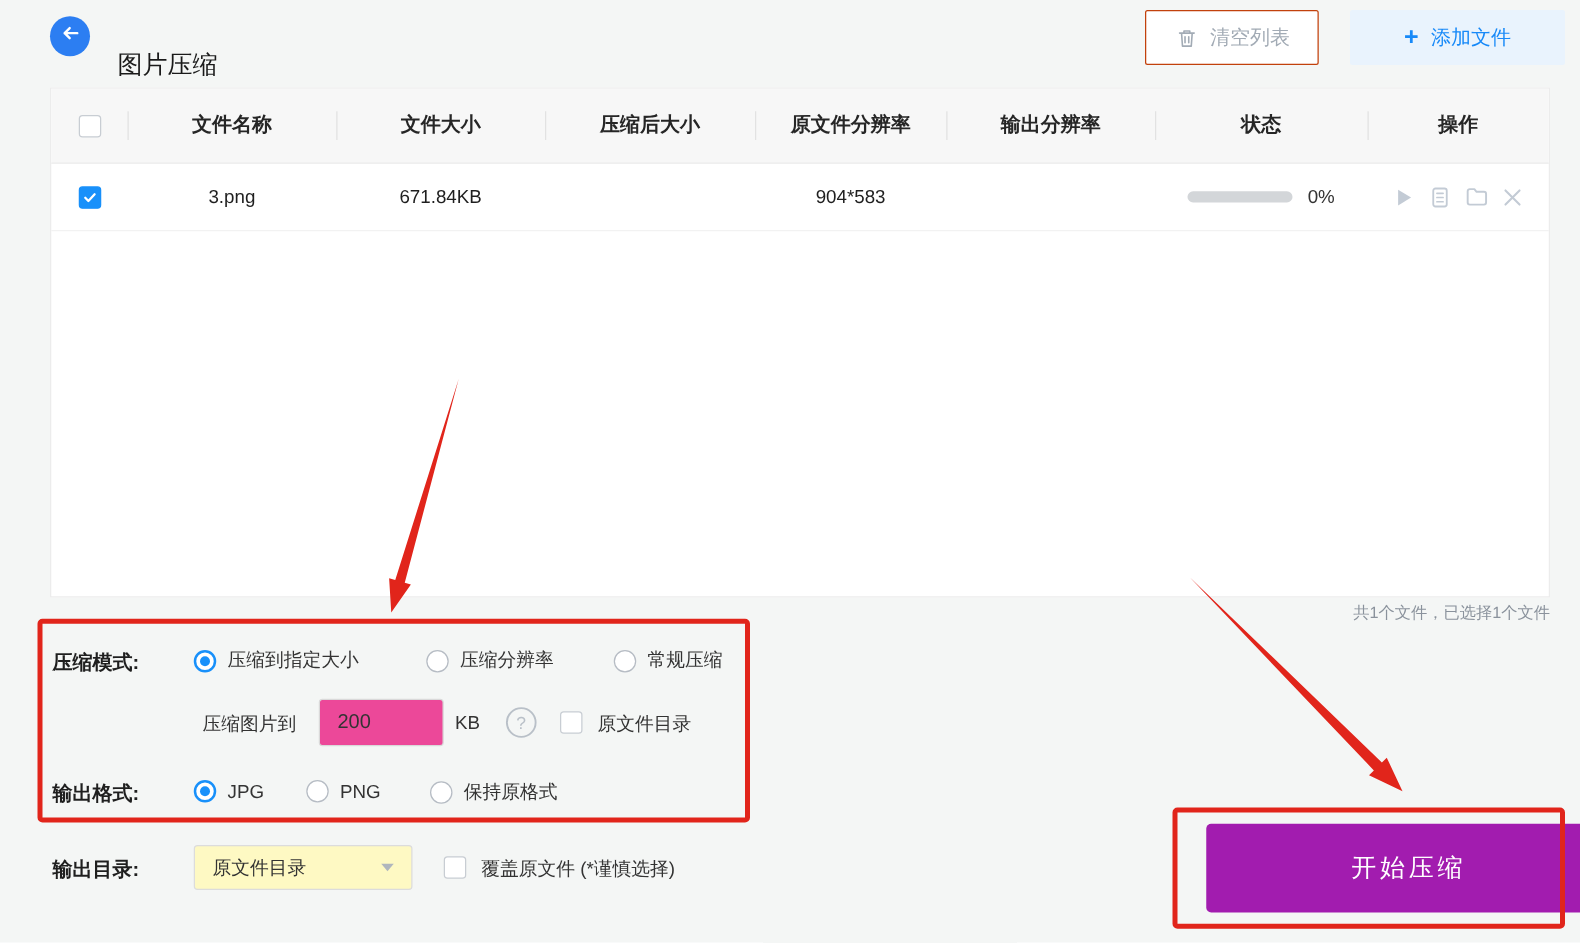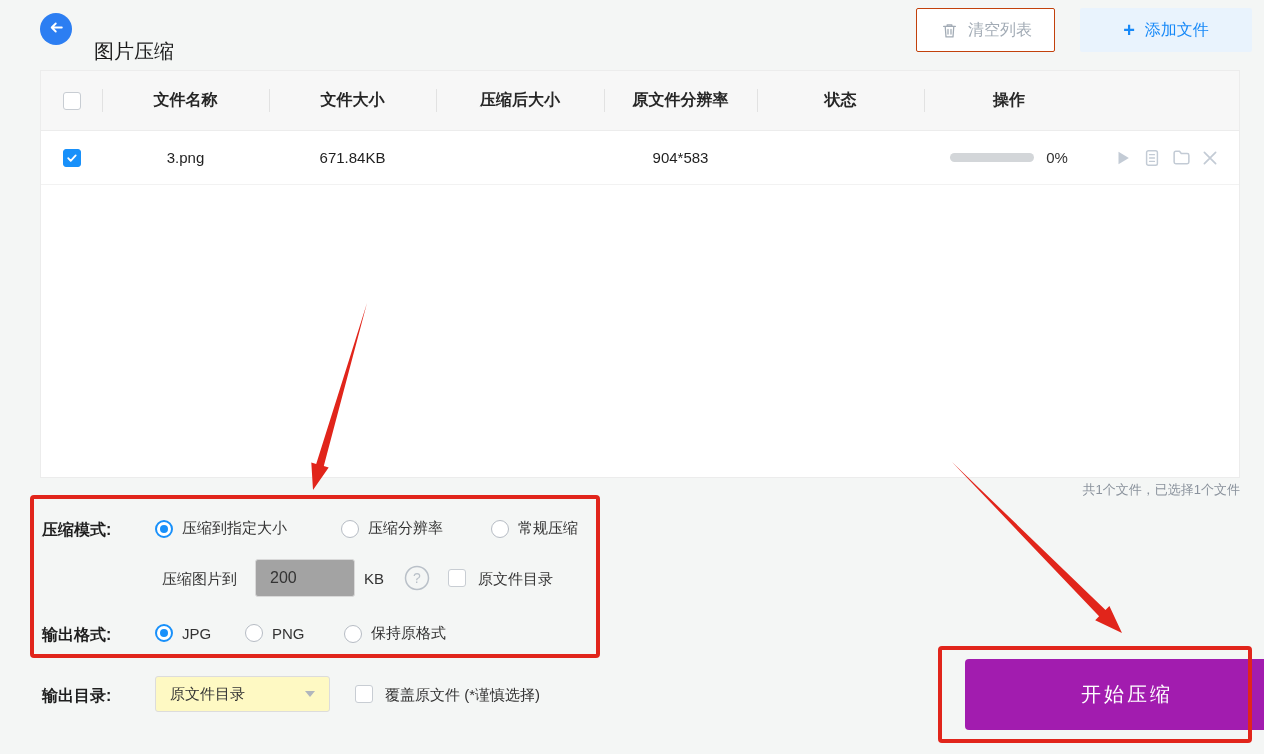--- a/index.html
+++ b/index.html
@@ -51,21 +51,21 @@
 
   .field-label { position:absolute; font-size:16px; font-weight:bold; color:#1f1f1f; }
   .radio-item { position:absolute; display:flex; align-items:center; gap:9px; cursor:pointer; }
   .radio-circle { width:18px; height:18px; border-radius:50%; background:#fff; border:1px solid #b6bcc4; flex:none; }
   .radio-item.selected .radio-circle { border:2px solid #1890fa; display:flex; align-items:center; justify-content:center; }
   .radio-dot { width:8px; height:8px; border-radius:50%; background:#1890fa; }
   .radio-label { font-size:15px; color:#333; white-space:nowrap; }
 
   .inline-label { position:absolute; font-size:15px; color:#333; white-space:nowrap; }
   .size-input { position:absolute; left:255px; top:559px; width:100px; height:38px; border:1px solid #d9d9d9;
-    border-radius:3px; font-size:16px; color:#333; padding:0 14px; outline:none; background:#a3a3a3;
+    border-radius:3px; font-size:16px; color:#333; padding:0 14px; outline:none; background:#ec4899;
     font-family:"Liberation Sans","DejaVu Sans",sans-serif; }
   .help-icon { position:absolute; left:404px; top:565px; width:26px; height:26px; cursor:pointer; }
   .sq-check { position:absolute; width:18px; height:18px; border:1px solid #c8cdd3; border-radius:3px; background:#fff; cursor:pointer; }
 
   .dir-select { position:absolute; left:155px; top:676px; width:175px; height:36px; border:1px solid #dcdcdc;
     border-radius:3px; background:#fef9c3; display:flex; align-items:center; justify-content:space-between;
     padding:0 14px; font-size:15px; color:#333; cursor:pointer; }
   .caret-down { width:0; height:0; border-left:5px solid transparent; border-right:5px solid transparent;
     border-top:6px solid #b0b6bd; }
 
@@ -105,20 +105,21 @@
 
   <div class="panel">
     <div class="tgrid thead">
       <div class="th">
         <span class="checkbox unchecked"></span>
       </div>
       <div class="th">文件名称</div>
       <div class="th">文件大小</div>
       <div class="th">压缩后大小</div>
       <div class="th">原文件分辨率</div>
+      <div class="th">输出分辨率</div>
       <div class="th">状态</div>
       <div class="th">操作</div>
     </div>
 
     <div class="tgrid trow">
       <div class="td">
         <span class="checkbox checked">
           <svg width="12" height="12" viewBox="0 0 12 12">
               <path d="M2.2 6.2l2.5 2.6 5-5.4" stroke="#ffffff" stroke-width="1.8" fill="none" stroke-linecap="round" stroke-linejoin="round"></path>
             </svg>

